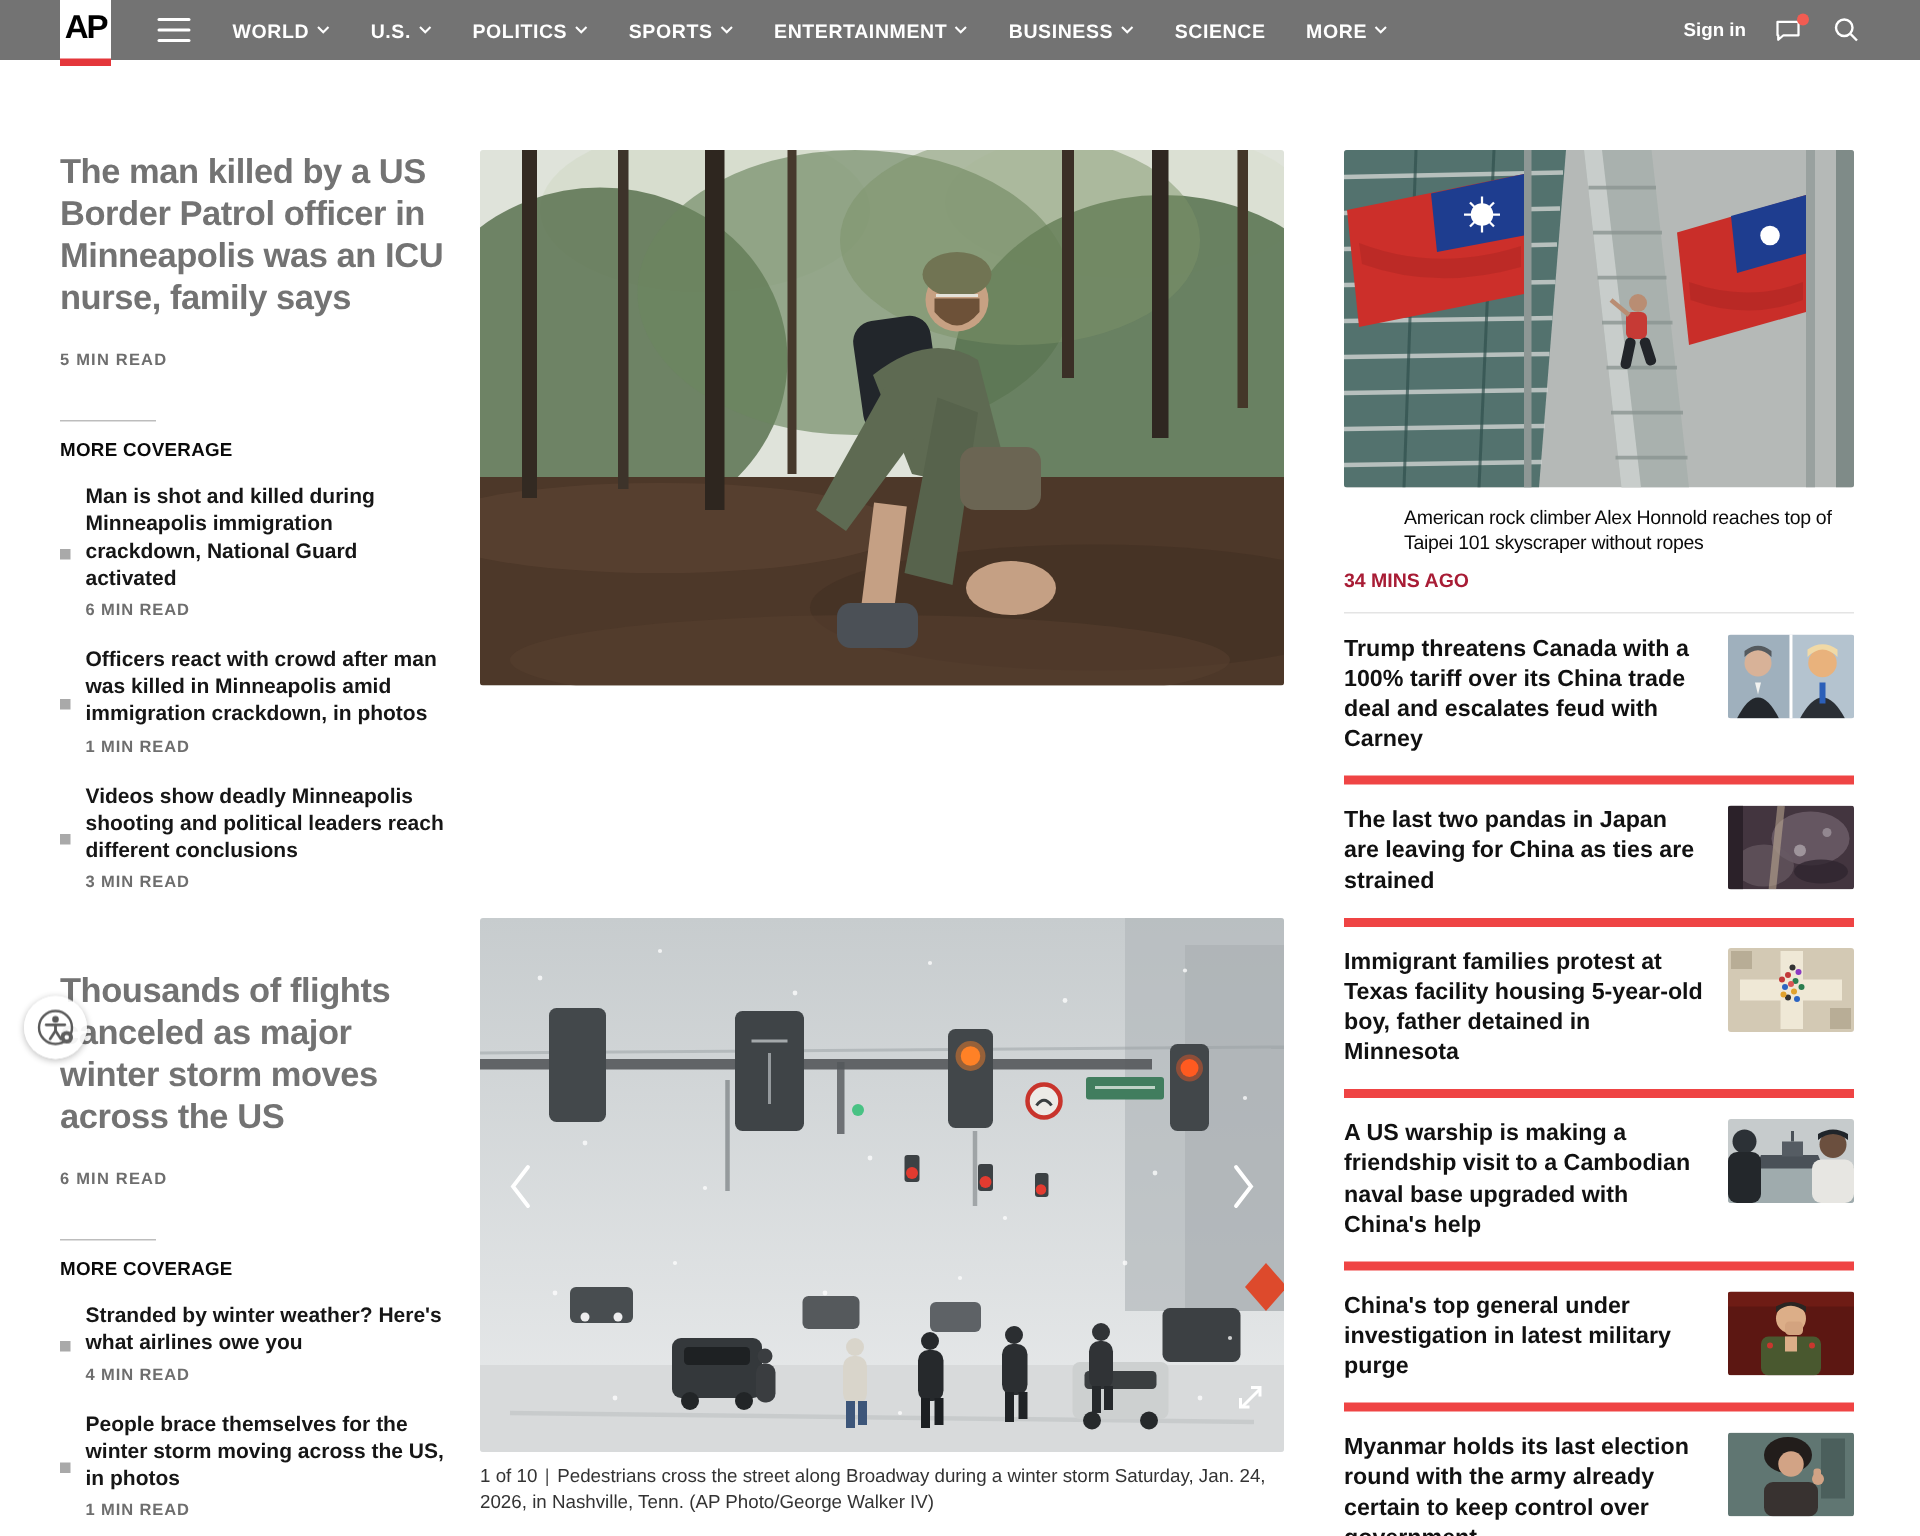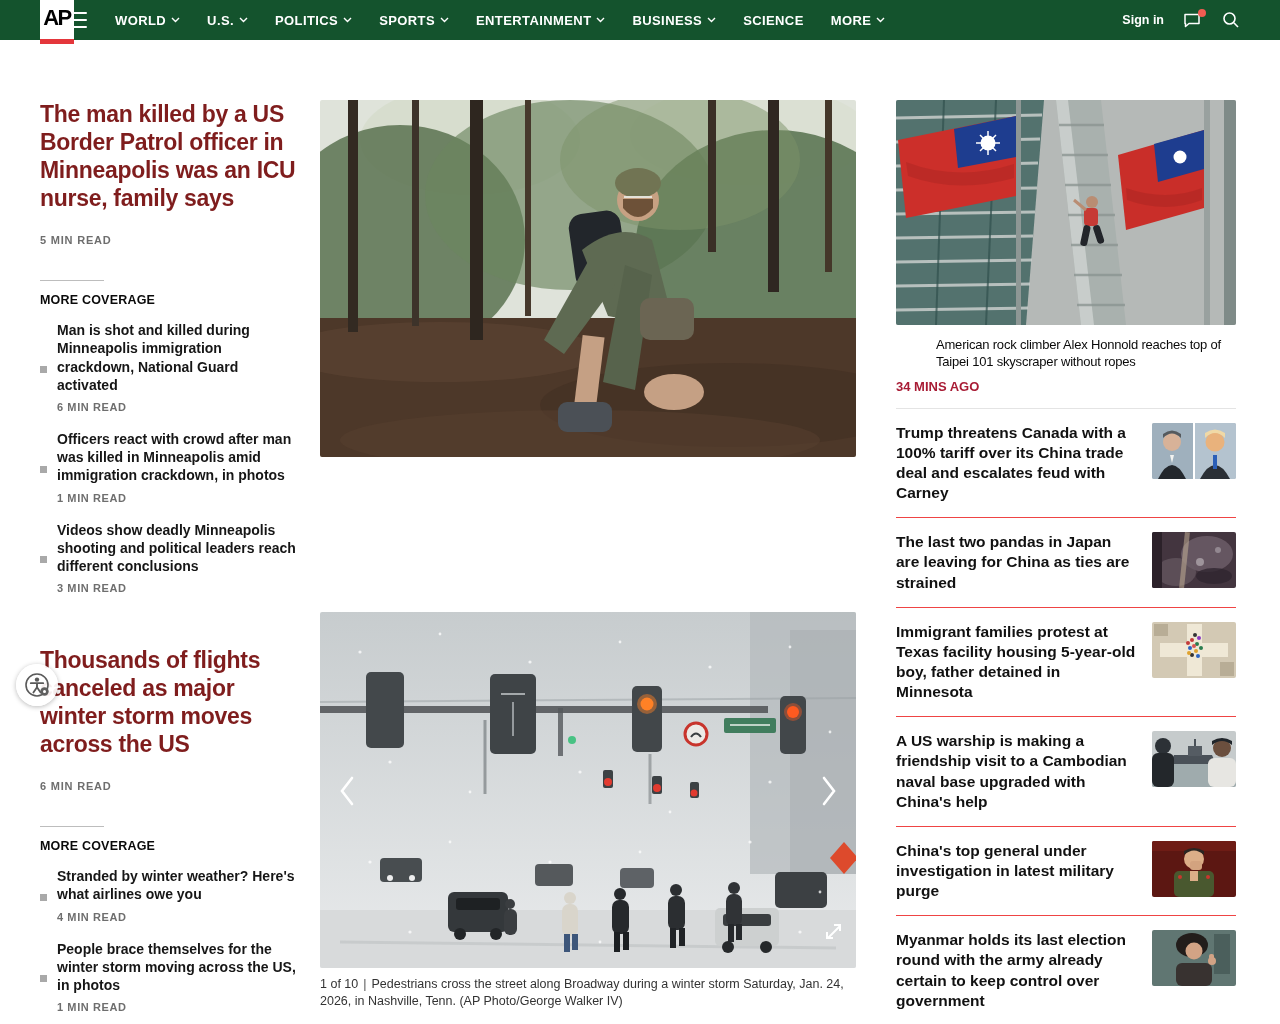--- a/index.html
+++ b/index.html
@@ -1,22 +1,22 @@
 <!DOCTYPE html>
 <html><head>
 <meta charset="utf-8">
 <title>AP News</title>
 <style>
   * { margin:0; padding:0; box-sizing:border-box; }
   html,body { width:1280px; height:1024px; background:#fff; overflow:hidden;
     font-family:"Liberation Sans", sans-serif; -webkit-font-smoothing:antialiased; }
 
   
-  .topnav { position:relative; height:40px; background:#14532d; width:100%; z-index:50; }
-  .nav-inner { display:flex; align-items:center; height:40px; padding-right:40px; }
+  .topnav { position:relative; height:40px; background:#737373; width:100%; z-index:50; }
+  .nav-inner { display:flex; align-items:center; height:40px; padding-left:40px; padding-right:40px; }
   .ap-logo { position:absolute; left:40px; top:0; width:34px; height:44px; background:#fff;
     display:flex; align-items:flex-start; justify-content:center; cursor:pointer; }
   .ap-logo span { font-weight:bold; font-size:22px; letter-spacing:-1.5px; color:#000; line-height:36px; }
   .ap-logo::after { content:""; position:absolute; bottom:0; left:0; width:100%; height:5px; background:#e4363b; }
   .hamburger { margin-left:65px; width:22px; height:16px; display:flex; flex-direction:column;
     justify-content:space-between; cursor:pointer; }
   .hamburger i { display:block; height:2px; background:#fff; border-radius:1px; }
   .navlinks { display:flex; align-items:center; margin-left:28px; gap:27px; }
   .navlink { color:#fff; font-size:13px; font-weight:bold; letter-spacing:.4px; cursor:pointer;
     display:flex; align-items:center; gap:5px; white-space:nowrap; }
@@ -26,21 +26,21 @@
   .icon-btn { cursor:pointer; position:relative; display:flex; align-items:center; }
   .notif-dot { position:absolute; top:-3px; right:-3px; width:8px; height:8px; border-radius:50%; background:#f25c52; }
 
   
   .main { display:flex; padding:60px 40px 0 40px; align-items:flex-start; }
   .col-left { width:260px; flex:0 0 260px; }
   .col-center { width:536px; flex:0 0 536px; margin-left:20px; }
   .col-right { width:340px; flex:0 0 340px; margin-left:40px; }
 
   
-  .headline-lg { font-size:23px; line-height:1.22; font-weight:800; letter-spacing:-.3px; color:#7f1d1d; cursor:pointer; }
+  .headline-lg { font-size:23px; line-height:1.22; font-weight:800; letter-spacing:-.3px; color:#737373; cursor:pointer; }
   .read-time { margin-top:22px; font-size:11px; font-weight:bold; letter-spacing:.8px; color:#6e6e6e; }
   .short-divider { border:none; border-top:1px solid #bdbdbd; width:64px; margin:34px 0 0 0; }
   .mc-label { margin-top:12px; font-size:12.5px; font-weight:800; letter-spacing:.2px; color:#0a0a0a; }
   .coverage-list { list-style:none; margin-top:14px; }
   .coverage-item { display:flex; margin-bottom:17px; cursor:pointer;align-items:center; }
   .bullet { flex:0 0 7px; width:7px; height:7px; background:#a9a9a9; margin:5px 10px 0 0; }
   .coverage-title { font-size:14px; line-height:1.3; font-weight:600; color:#161616; }
   .coverage-body .read-time { margin-top:7px; letter-spacing:.6px; }
   .story2 { margin-top:52px; }
 
@@ -54,21 +54,21 @@
   .expand-btn { position:absolute; right:10px; bottom:24px; width:24px; height:24px; cursor:pointer; }
   .caption { margin-top:8px; width:536px; font-size:12.5px; line-height:1.35; color:#333; }
   .caption .sep { margin:0 5px; color:#555; }
 
   
   .lead-img { width:340px; cursor:pointer; }
   .lead-img svg { display:block; border-radius:2px; }
   .headline-md { margin-top:12px; font-size:13px; line-height:1.3; font-weight:400; letter-spacing:-.2px; color:#0a0a0a; cursor:pointer;margin-left:40px; }
   .timestamp { margin-top:8px; font-size:13px; font-weight:600; color:#a81c35; }
   .right-divider { border:none; border-top:1px solid #e4e4e4; margin-top:14px; }
-  .right-item { display:flex; gap:16px; padding:14px 0; border-bottom:1px solid #ef4444; cursor:pointer; align-items:flex-start; }
+  .right-item { display:flex; gap:16px; padding:14px 0; border-bottom:6px solid #ef4444; cursor:pointer; align-items:flex-start; }
   .right-item:last-child { border-bottom:none; }
   .right-item-title { flex:1; font-size:15.5px; line-height:1.3; font-weight:700; color:#111; }
   .thumb { flex:0 0 84px; width:84px; height:56px; border-radius:2px; overflow:hidden; }
   .thumb svg { display:block; }
 
   
   .a11y { position:fixed; left:16px; top:664px; width:42px; height:42px; border-radius:50%;
     background:rgba(255,255,255,.92); box-shadow:0 1px 5px rgba(0,0,0,.28);
     display:flex; align-items:center; justify-content:center; cursor:pointer; z-index:90; }
 </style>

